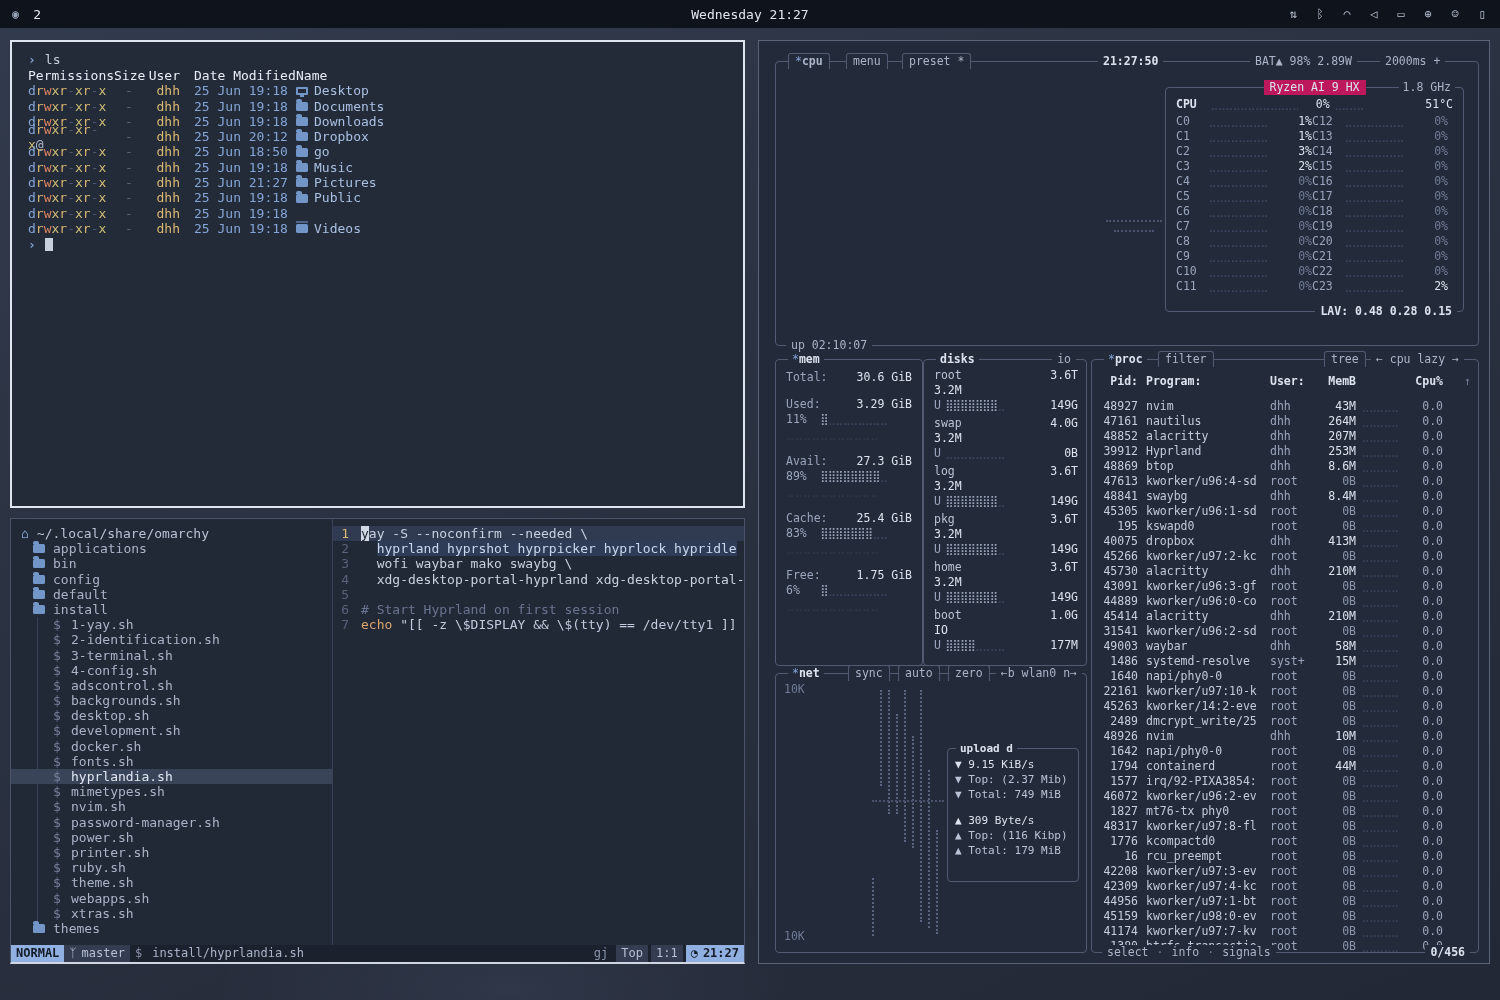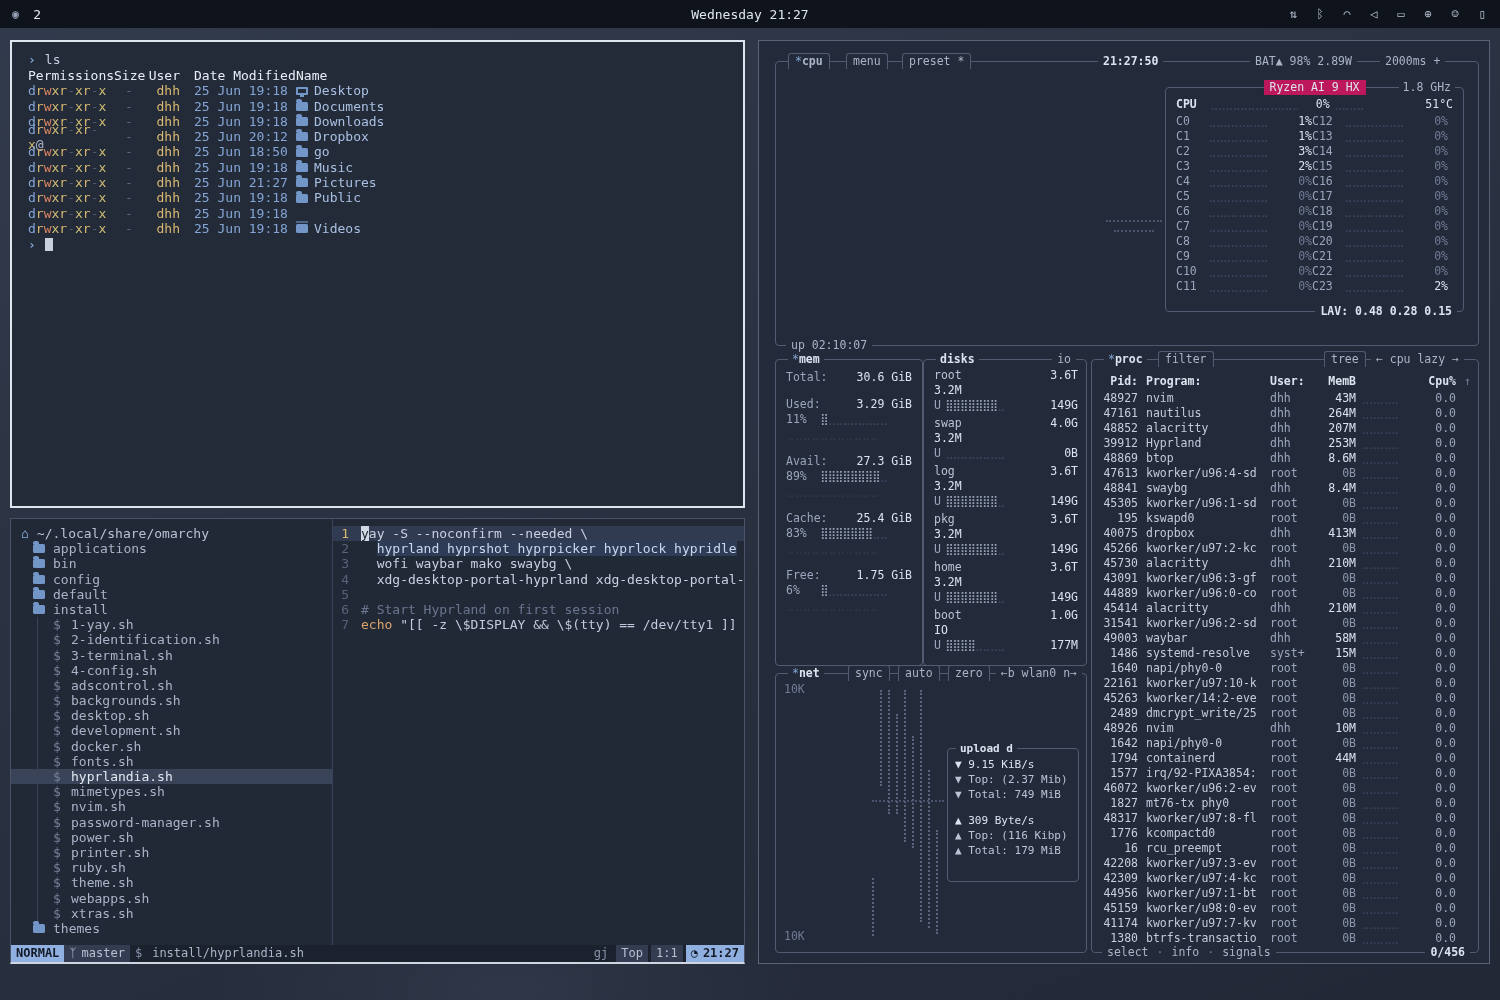--- a/index.html
+++ b/index.html
@@ -102,37 +102,37 @@
   .core-cell{display:flex;align-items:center;width:136px;gap:4px}
   .cname{width:28px;color:#9aa6bd;flex:none}
   .meter{flex:1;overflow:hidden;white-space:nowrap;letter-spacing:-1px}
   .m-f{color:#97a2b8}.m-t{color:#3c4560}
   .cpct{width:28px;text-align:right;color:#707c96;flex:none}
   .cpct.bright,.bright{color:#dce3ef}
   .gline{position:absolute;border-bottom:2px dotted #49536e}
   #mem-box{left:16px;top:318px;width:148px;height:307px;padding:10px 10px 0 10px}
   #disks-box{left:164px;top:318px;width:164px;height:307px;padding:8px 8px 0 10px}
   #net-box{left:16px;top:632px;width:312px;height:280px}
-  #proc-box{left:332px;top:318px;width:388px;height:594px;padding:14px 6px 0 8px}
+  #proc-box{left:332px;top:318px;width:388px;height:594px;padding:14px 19px 0 8px}
   .mrow{display:flex;justify-content:space-between;align-items:center;height:15px}
   .mlabel{color:#9aa6bd}.mval{color:#dce3ef}
   .mpct{color:#9aa6bd;width:34px;flex:none}
   .mstat{margin-bottom:12px}
   .mtrack{opacity:.5;justify-content:flex-start}
   .dstat{margin-bottom:3px}
   .dname{color:#b9c3d6}.dfree{color:#dce3ef}
   .ulabel{color:#9aa6bd;margin-right:4px}
   .nscale{position:absolute;left:8px;color:#707c96}
   .ng{position:absolute;width:0;border-left:2px dotted #5a6580}
   #net-stats{position:absolute;left:171px;top:74px;width:132px;height:134px;
     border:1px solid #515c73;border-radius:4px;padding:8px 7px 0 7px;font-size:11px}
   .nsrow{height:15px;color:#b9c3d6;white-space:pre}
   .nsrow.first{color:#dce3ef}
   .nsgap{margin-top:11px}
-  .phead{display:flex;height:16px;color:#dce3ef;font-weight:bold;margin-bottom:1px}
+  .phead{display:flex;height:16px;color:#dce3ef;font-weight:bold;margin-bottom:9px}
   .prow{display:flex;height:15px;color:#b6c1d4}
   .ppid{width:46px;text-align:right;padding-right:8px;flex:none;color:#c6cfdf}
   .pprog{width:124px;flex:none;overflow:hidden;white-space:nowrap;color:#c2cbdc}
   .puser{width:48px;flex:none;color:#9aa6bd}
   .pmem{width:38px;text-align:right;flex:none;color:#dce3ef}
   .pmem.dim{color:#8a96ac}
   .pdots{width:44px;padding-left:5px;flex:none;overflow:hidden;color:#39425c;letter-spacing:-1px}
   .pcpu{flex:1;text-align:right;padding-right:16px;color:#9aa6bd}
   .phead .ppid,.phead .pprog,.phead .puser,.phead .pmem,.phead .pcpu{color:#dce3ef}
   .scrollup{position:absolute;top:14px;right:7px;color:#707c96}

